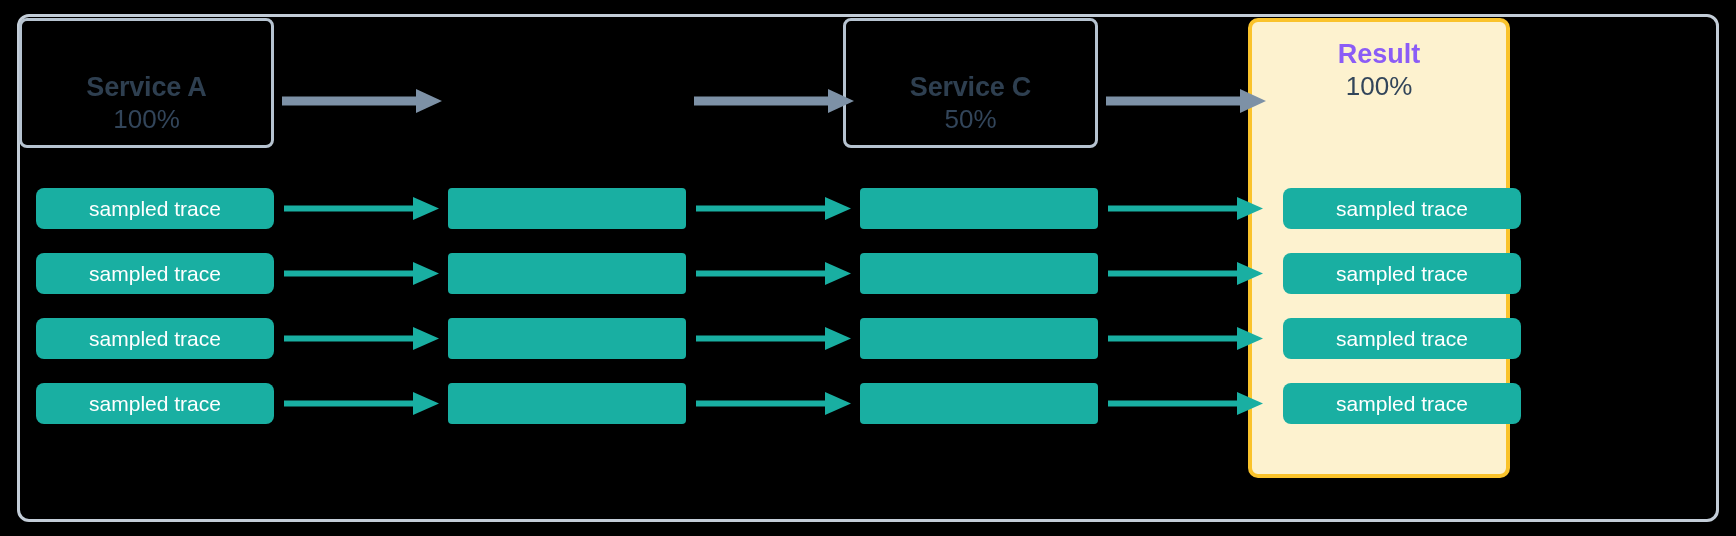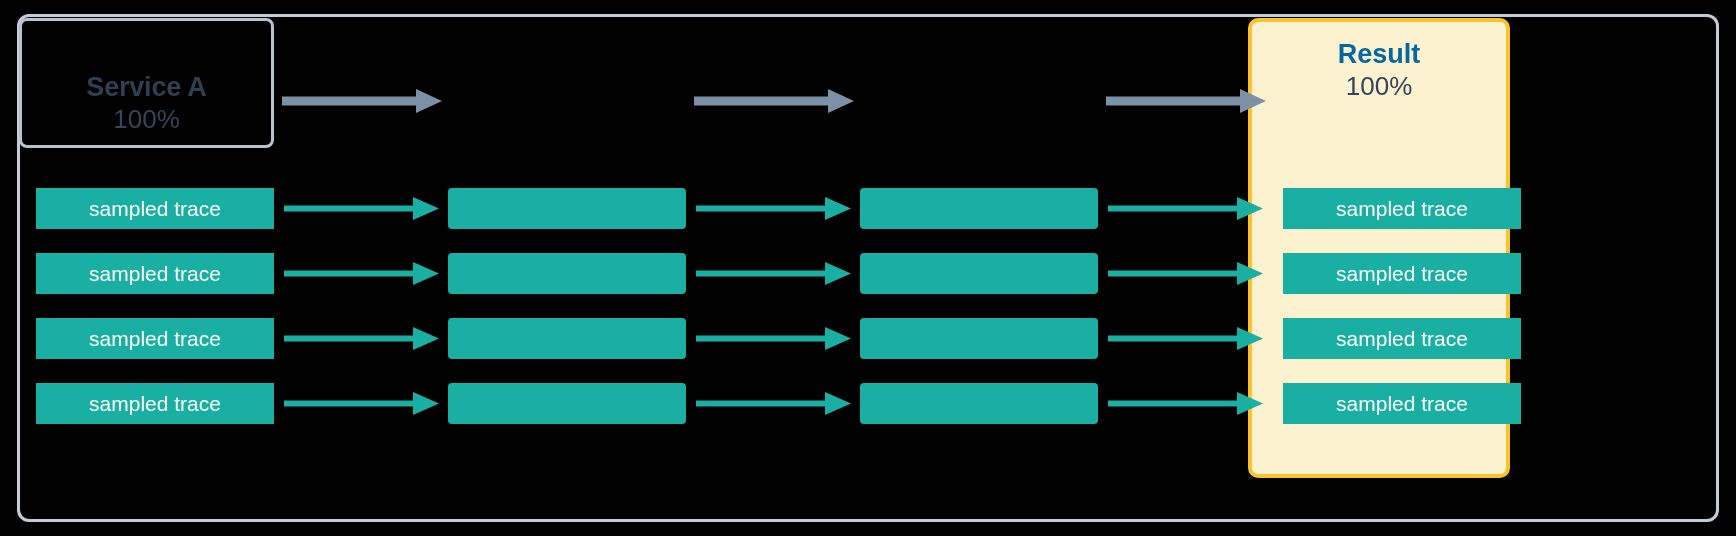--- a/index.html
+++ b/index.html
@@ -90,35 +90,35 @@
     top: 18px;
     width: 100%;
     display: flex;
     flex-direction: column;
     align-items: center;
     gap: 5px;
   }
   .result-name {
     font-size: 27px;
     font-weight: bold;
-    color: #0369a1;
+    color: #8b5cf6;
     line-height: 1.05;
   }
   .result-pct {
     font-size: 26px;
     font-weight: 400;
     color: #32455a;
     line-height: 1.05;
   }
 
   
   .trace-bar {
     position: absolute;
     height: 41px;
-    border-radius: 0;
+    border-radius: 8px;
     background: #19afa2;
     display: flex;
     align-items: center;
     justify-content: center;
   }
   .trace-bar.plain { border-radius: 4px; }
   .trace-label {
     font-size: 21px;
     color: #ffffff;
     font-weight: 400;
@@ -162,20 +162,26 @@
   <div class="outer-frame"></div>
 
   <div class="col col-a">
     <div class="service-box">
       <div class="service-name">Service A</div>
       <div class="service-pct">100%</div>
     </div>
   </div>
 
 
+  <div class="col col-c">
+    <div class="service-box">
+      <div class="service-name">Service C</div>
+      <div class="service-pct">50%</div>
+    </div>
+  </div>
 
   <div class="col col-r">
     <div class="result-panel">
       <div class="result-head">
         <div class="result-name">Result</div>
         <div class="result-pct">100%</div>
       </div>
     </div>
   </div>
 

